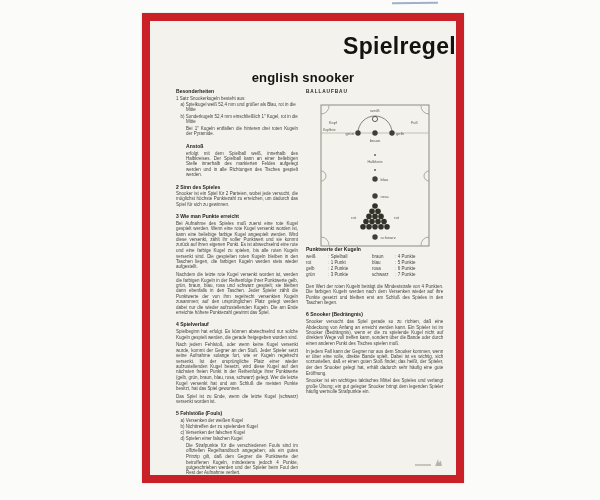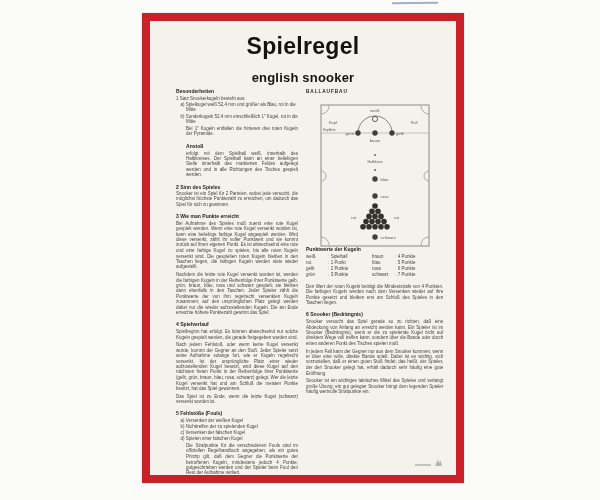--- a/index.html
+++ b/index.html
@@ -12,21 +12,21 @@
   .canvas{position:absolute;inset:0;background:#fbfbf9;}
   .artifact{position:absolute;left:392px;top:2px;width:46px;height:2px;
     background:#93a0c6;opacity:.85;transform:rotate(-.8deg);}
   
   .frame{
     position:absolute;left:142px;top:13px;width:322px;height:470px;
     box-sizing:border-box;border:8px solid #ca2027;background:#f3f2ed;
     box-shadow:0 0 2px rgba(0,0,0,.15);
   }
   .title-block{position:absolute;left:0;top:14px;width:100%;text-align:center;color:#141310;}
-  .title{font-size:23px;font-weight:bold;letter-spacing:.3px;line-height:1;}
+  .title{font-size:23px;font-weight:bold;letter-spacing:.3px;line-height:1;text-align:right;}
   .subtitle{font-size:13px;font-weight:bold;margin-top:12px;letter-spacing:.2px;}
 
   
   .shrink{transform:scale(0.56);transform-origin:0 0;}
   .col-left{position:absolute;left:26px;top:68px;width:122px;height:380px;}
   .col-left .shrink{width:218px;}
   .col-right-head{position:absolute;left:156px;top:68px;width:140px;}
   .col-right-head .shrink{width:250px;}
   .col-right-lower{position:absolute;left:156px;top:226px;width:140px;}
   .col-right-lower .shrink{width:245px;}

